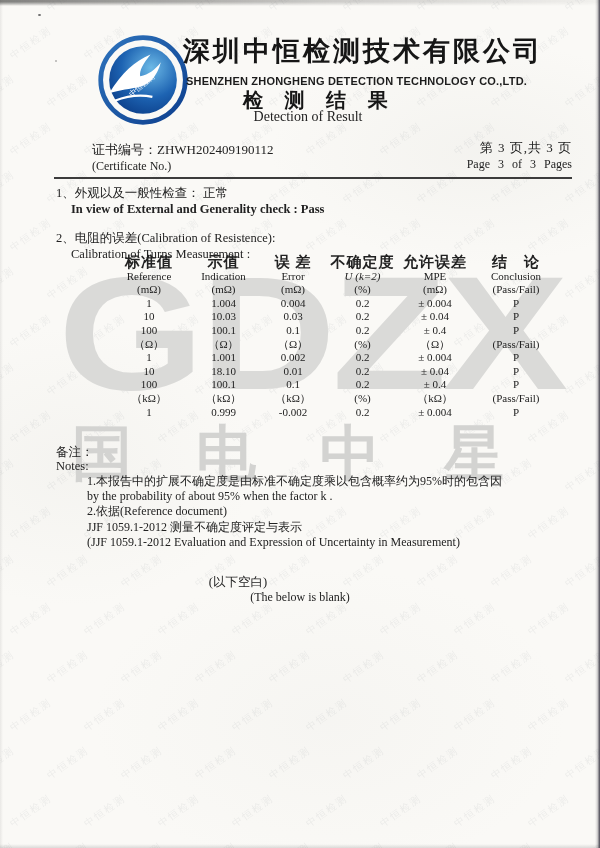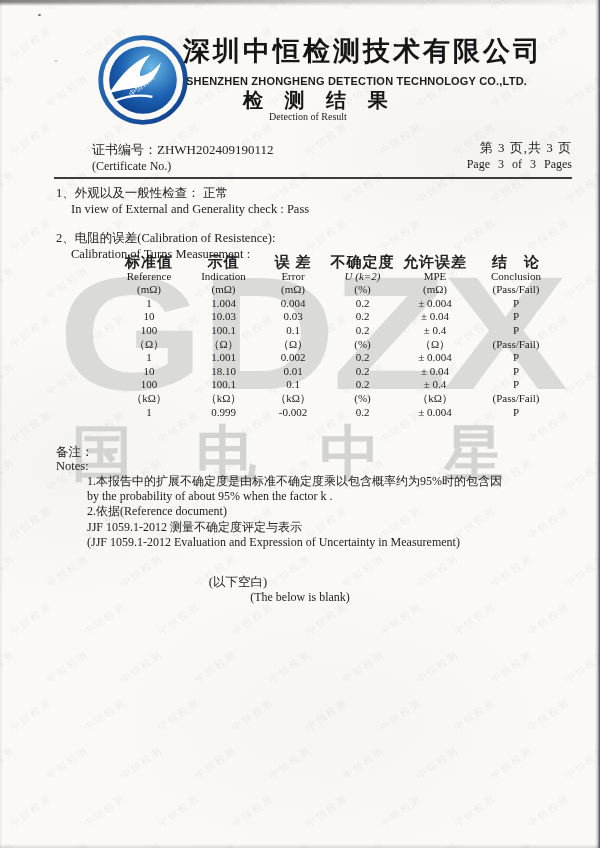--- a/index.html
+++ b/index.html
@@ -35,32 +35,32 @@
   .content{position:absolute;inset:0;z-index:1;}
   
   .logo{position:absolute;left:90px;top:33px;width:106px;height:94px;}
   .company-cn{position:absolute;left:183px;top:36px;font-family:"Liberation Sans","DejaVu Sans",sans-serif;
     font-weight:bold;font-size:27px;line-height:30px;letter-spacing:3px;color:#161616;white-space:nowrap;}
   .company-en{position:absolute;left:186px;top:75px;font-family:"Liberation Sans","DejaVu Sans",sans-serif;
     font-weight:bold;font-size:11px;line-height:13px;letter-spacing:.2px;color:#1c1c1c;white-space:nowrap;}
   .report-cn{position:absolute;left:243px;top:89px;font-family:"Liberation Sans","DejaVu Sans",sans-serif;
     font-weight:bold;font-size:20px;line-height:23px;letter-spacing:8px;color:#161616;white-space:nowrap;}
   .report-en{position:absolute;left:183px;top:111px;width:250px;text-align:center;
-    font-size:10px;line-height:12px;color:#222;}
+    font-size:14px;line-height:12px;color:#222;}
   
   .cert-left{position:absolute;left:56px;top:142px;line-height:16px;margin-left:36px;}
   .cert-left .l1{font-size:13px;}
   .cert-left .l2{font-size:12px;}
   .cert-right{position:absolute;right:28px;top:139px;text-align:right;line-height:17px;}
   .cert-right .l1{font-size:13px;letter-spacing:1px;}
   .cert-right .l2{font-size:12px;word-spacing:5px;}
   .divider{position:absolute;left:54px;top:177px;width:518px;height:2px;background:#3c3c3c;}
   
   .item1-cn{position:absolute;left:56px;top:185px;font-size:12.5px;}
-  .item1-en{position:absolute;left:71px;top:202px;font-size:12.5px;}
+  .item1-en{position:absolute;left:71px;top:202px;font-size:12.5px;font-weight:bold;}
   .item2-cn{position:absolute;left:56px;top:230px;font-size:12.5px;}
   .item2-en{position:absolute;left:71px;top:247px;font-size:12.5px;}
   
   .table{position:absolute;left:110px;top:256px;width:450px;}
   .trow{display:grid;grid-template-columns:78px 71px 68px 71px 74px 88px;line-height:13.6px;}
   .tcell{text-align:center;font-size:11px;white-space:nowrap;}
   .row-hcn .tcell{font-size:15px;font-weight:bold;letter-spacing:1px;}
   .row-hen .tcell{font-size:11px;}
   .tcell.it{font-style:italic;}
   

